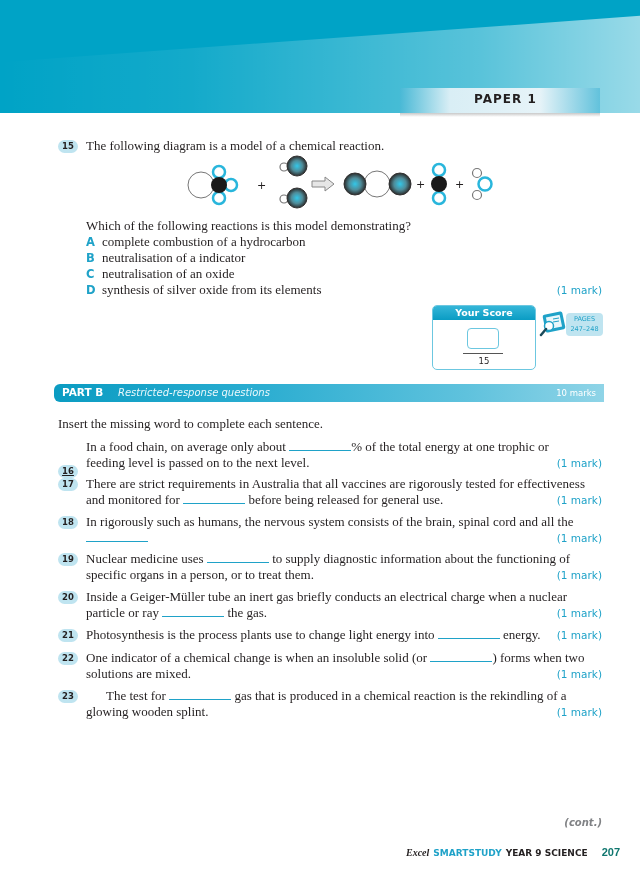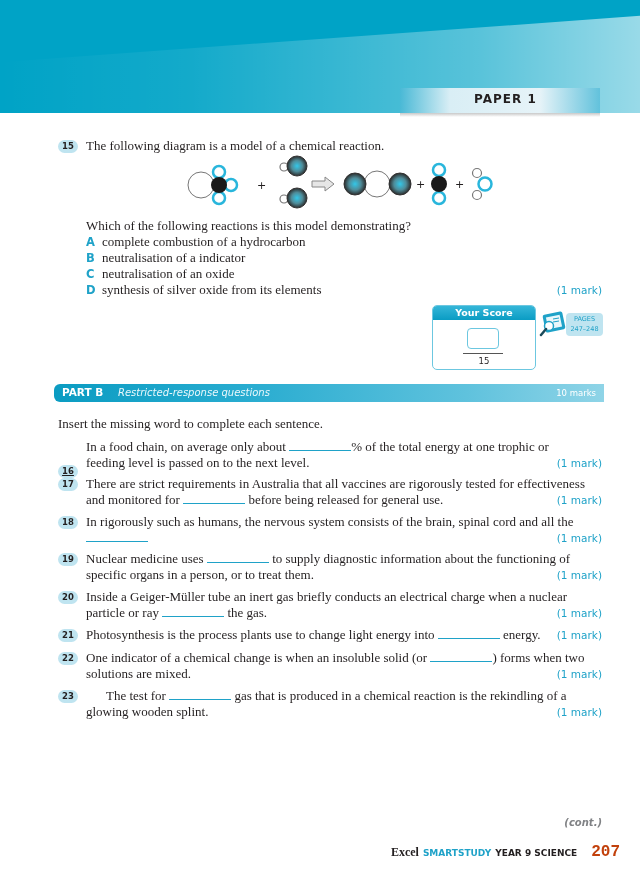--- a/index.html
+++ b/index.html
@@ -115,24 +115,24 @@
   }
 
   .footer-cont {
     position: absolute; right: 38px; top: 817px;
     font-family: "DejaVu Sans", sans-serif; font-style: italic; font-weight: bold;
     font-size: 10px; color: #808285;
   }
   .footer {
     position: absolute; right: 20px; top: 842px; white-space: nowrap;
   }
-  .footer .excel { font-family: "Liberation Serif", serif; font-weight: bold; font-size: 12px; color: #231f20; margin-left: 28px; }
+  .footer .excel { font-family: "Liberation Serif", serif; font-style: italic; font-weight: bold; font-size: 10px; color: #231f20; margin-left: 28px; }
   .footer .brand { font-family: "DejaVu Sans", sans-serif; font-weight: bold; font-size: 9px; color: #1fa2c8; }
   .footer .course { font-family: "DejaVu Sans", sans-serif; font-weight: bold; font-size: 9px; color: #231f20; }
-  .footer .page { font-family: Liberation Mono, monospace; font-weight: bold; font-size: 16px; color: #c2410c; margin-left: 10px; }
+  .footer .page { font-family: Liberation Sans, sans-serif; font-weight: bold; font-size: 11px; color: #0f766e; margin-left: 10px; }
 </style>
 </head>
 <body>
 
 <div class="header">
   <div class="sheen"></div>
   <div class="paper-tab"></div>
   <div class="paper-label">PAPER 1</div>
 </div>
 <div class="header-shadow"></div>

